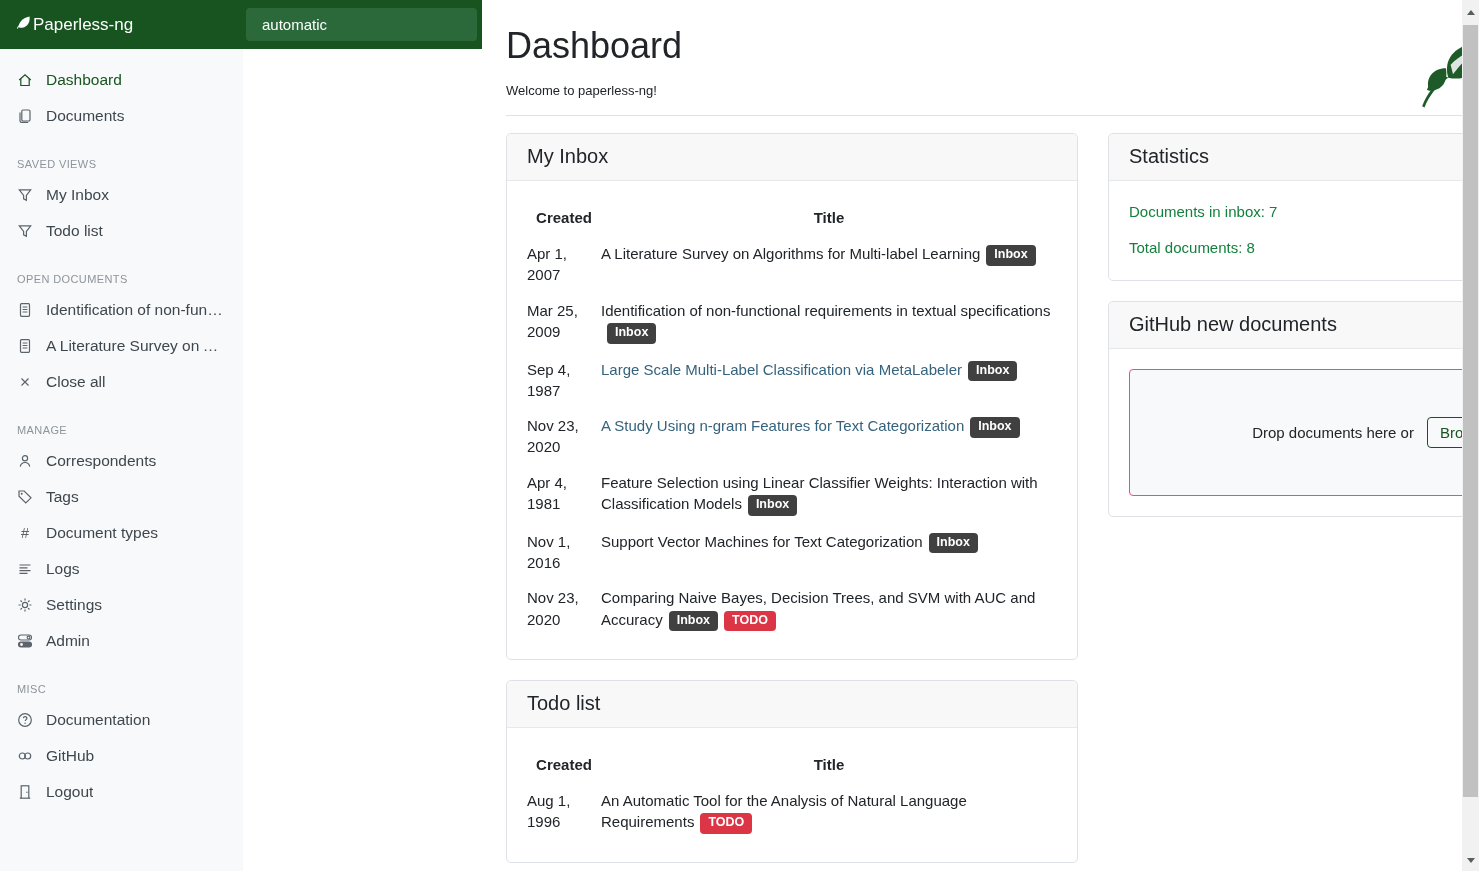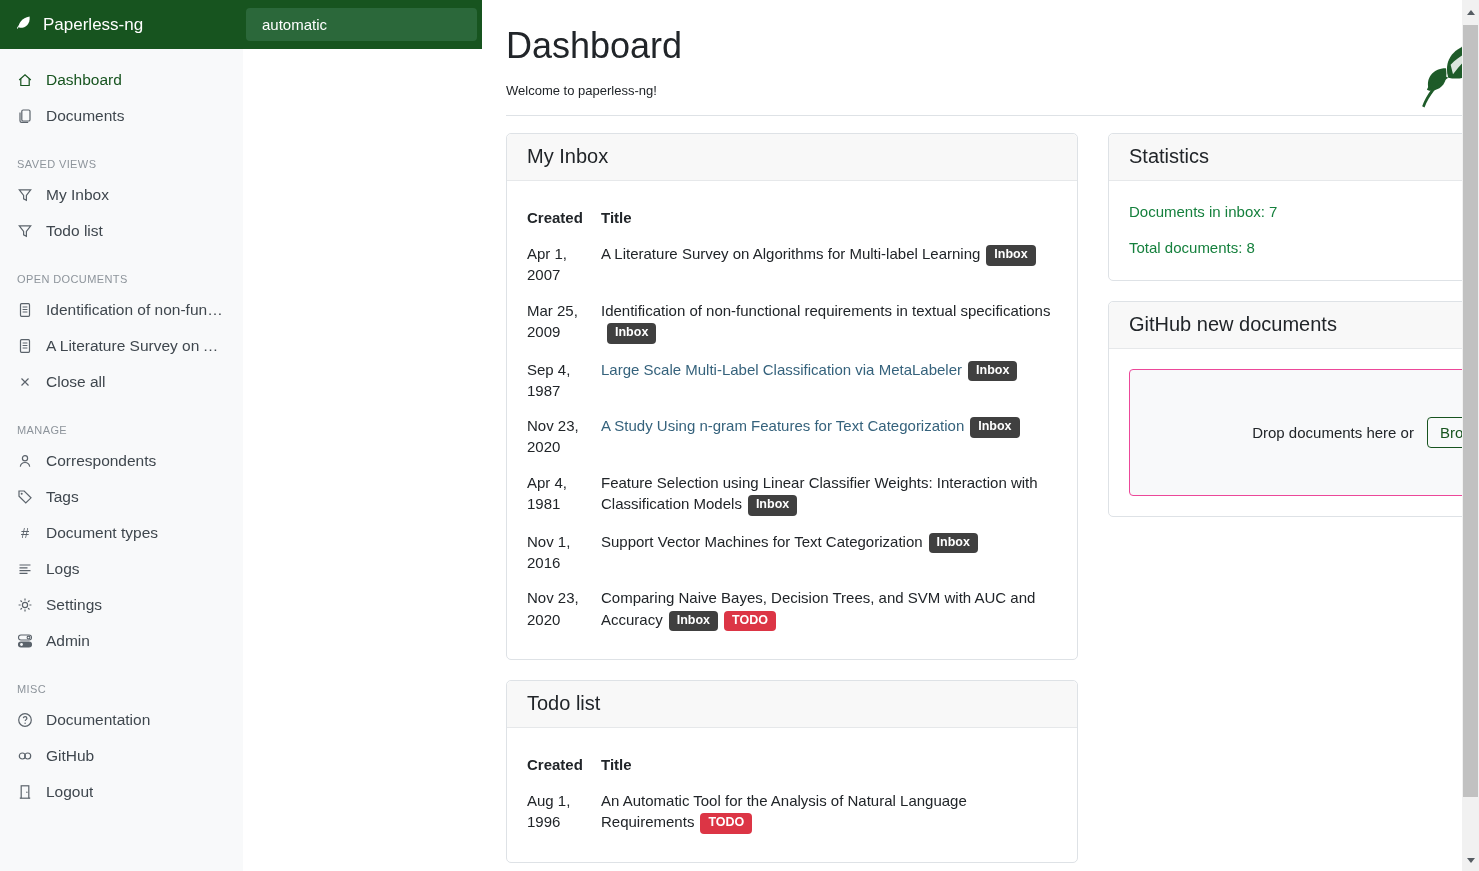--- a/index.html
+++ b/index.html
@@ -3,21 +3,21 @@
 <meta charset="utf-8">
 <style>
   * { margin:0; padding:0; box-sizing:border-box; }
   html,body { width:1479px; height:871px; overflow:hidden; }
   body { font-family:"Liberation Sans","DejaVu Sans",sans-serif; background:#fff; color:#212529; position:relative; }
 
   .app { display:flex; width:1462px; height:871px; }
 
   
   .sidebar { width:243px; flex:none; background:#f8f9fa; height:100%; }
-  .brand { height:49px; background:#17541f; display:flex; align-items:center; gap:11px; padding:0 16px; color:#fff; font-size:17px; }
+  .brand { height:49px; background:#17541f; display:flex; align-items:center; gap:1px; padding:0 16px; color:#fff; font-size:17px; }
   .side-nav { padding-top:13px; }
   .side-item { display:flex; align-items:center; gap:13px; padding:9px 17px; color:#3f474e; font-size:15.5px; text-decoration:none; cursor:pointer; }
   .side-item .ic { width:16px; height:16px; flex:none; color:#5b636b; display:inline-flex; }
   .side-item.active { color:#17541f; }
   .side-item.active .ic { color:#17541f; }
   .side-item .lbl { white-space:nowrap; overflow:hidden; text-overflow:ellipsis; max-width:190px; }
   .section-header { padding:24px 17px 7px; font-size:11px; color:#8d949b; letter-spacing:.4px; }
   .hash-ic { font-size:14.5px; line-height:16px; width:16px; text-align:center; color:#5b636b; }
 
   
@@ -35,21 +35,21 @@
 
   .grid { display:flex; gap:30px; align-items:flex-start; }
   .col-left { width:572px; flex:none; }
   .col-right { width:570px; flex:none; }
 
   .card { border:1px solid #dee2e6; border-radius:5px; background:#fff; margin-bottom:20px; }
   .card-header { background:#f8f8f8; border-bottom:1px solid #e6e8ea; padding:11px 20px 12px; font-size:20px; color:#212529; border-radius:5px 5px 0 0; }
   .card-body { padding:20px; }
 
   table.doc-table { width:100%; border-collapse:collapse; font-size:15px; margin-top:2px; }
-  table.doc-table th { text-align:left; font-weight:700; padding:6px 0 10px; color:#212529; }
+  table.doc-table th { text-align:center; font-weight:700; padding:6px 0 10px; color:#212529; }
   table.doc-table td { vertical-align:top; padding:7px 0; line-height:1.42; }
   td.date-col, th.date-col { width:74px; padding-right:4px; }
   a.doc-link { color:#212529; text-decoration:none; cursor:pointer; }
   a.doc-link.alt { color:#35627c; }
   .badge { display:inline-block; padding:2px 8px 3px; border-radius:4px; color:#fff; font-weight:700; font-size:12.5px; line-height:1.25; margin-left:6px; transform:translateY(-1px); cursor:pointer; }
   .badge-inbox { background:#404040; }
   .badge-todo { background:#dc3545; }
 
   .stat-line { font-size:15px; margin:2px 0 19px; color:#15803d; }
   .stat-line:last-child { margin-bottom:4px; }

